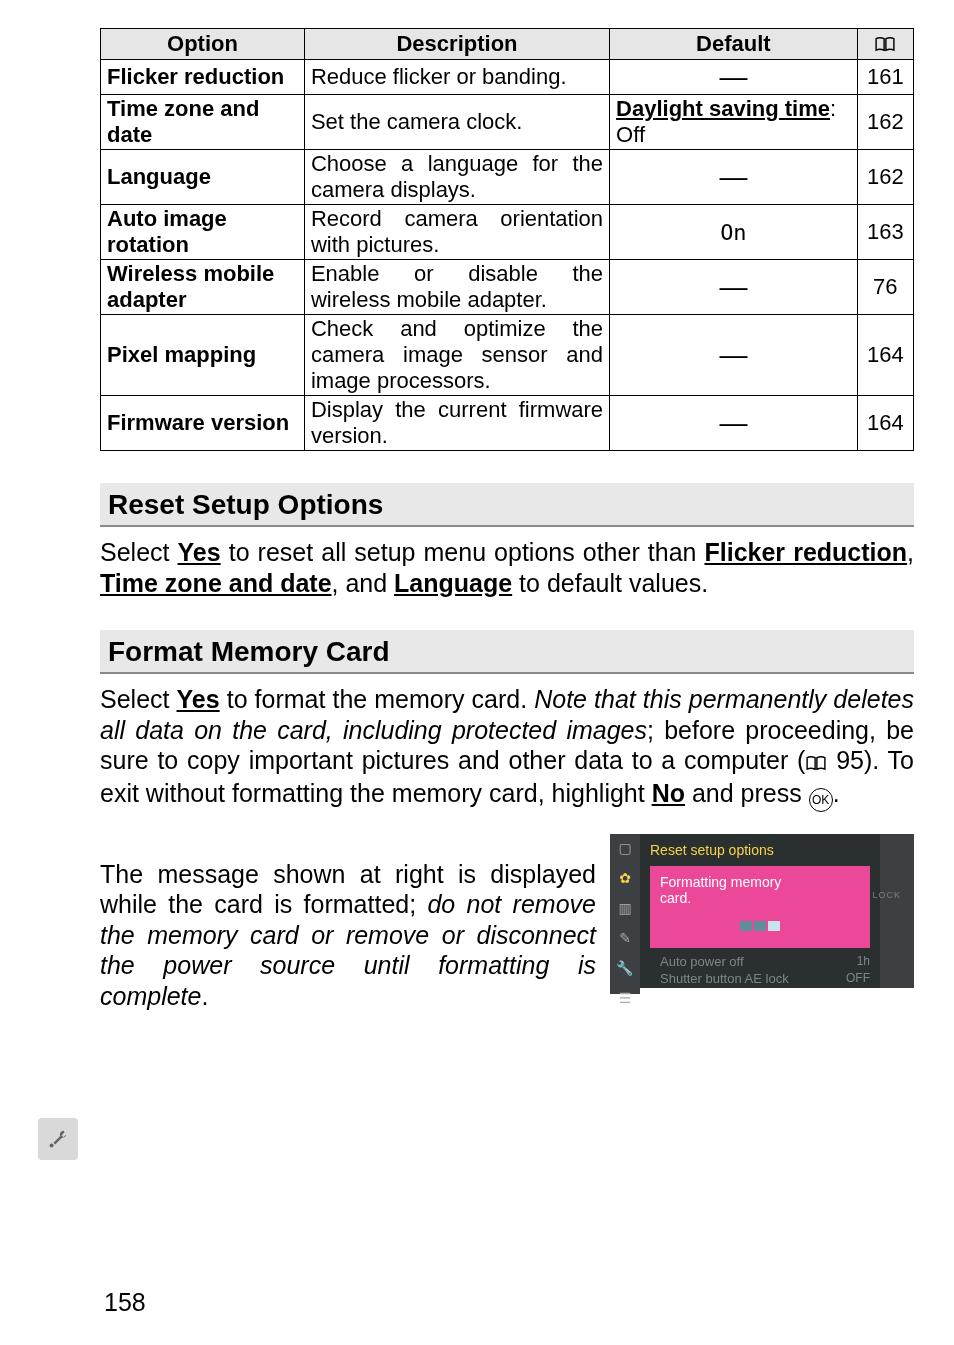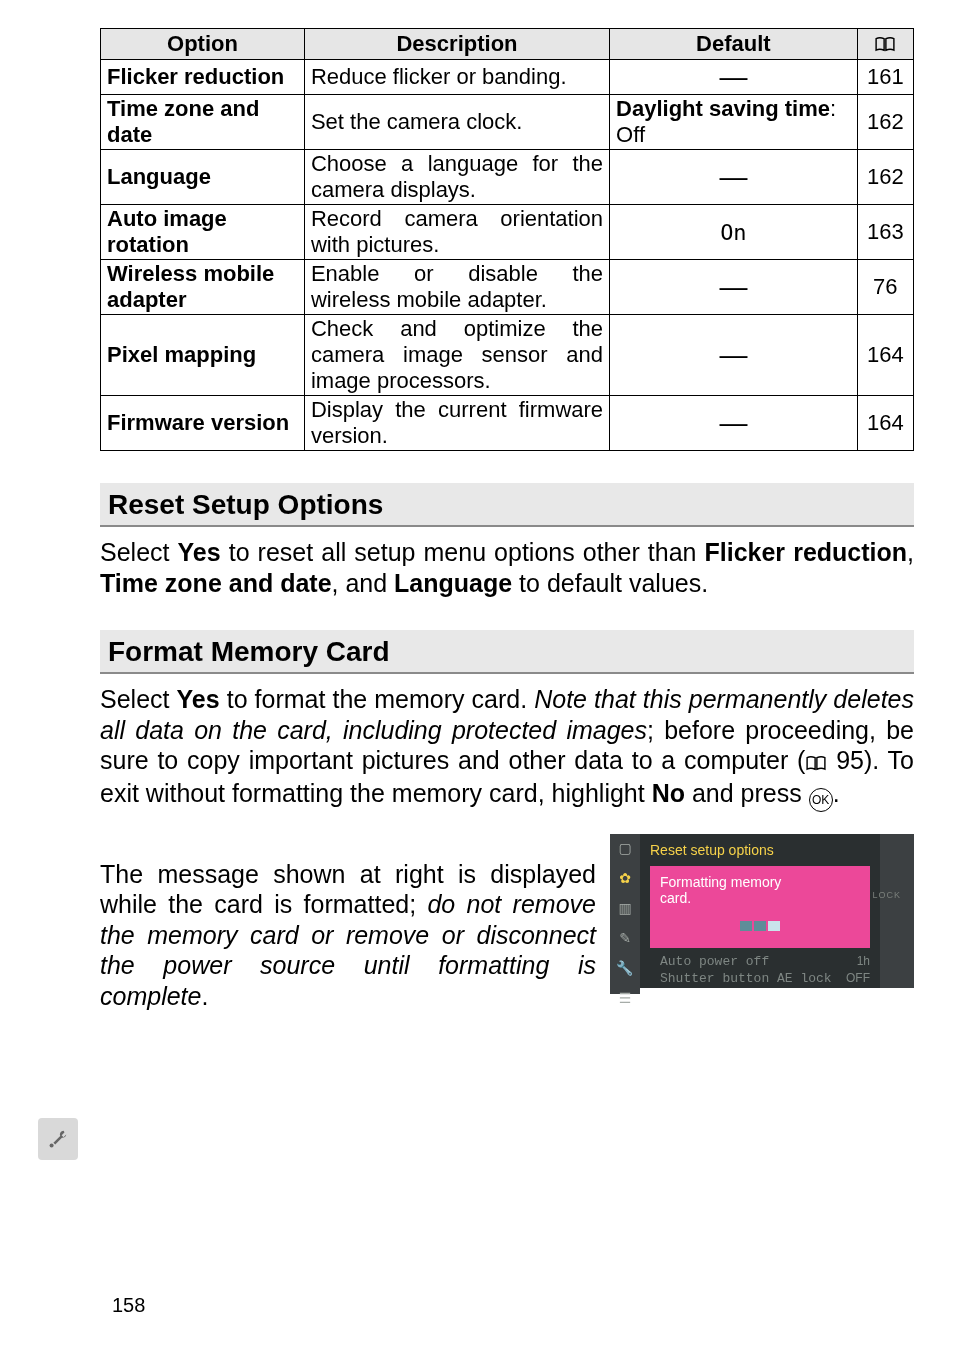--- a/index.html
+++ b/index.html
@@ -43,21 +43,21 @@
     border-bottom: 2px solid #8a8a8a;
     padding: 6px 8px 4px 8px;
     margin: 32px 0 10px 0;
   }
   p.body {
     font-size: 25px;
     line-height: 1.22;
     margin: 6px 0 0 0;
     text-align: justify;
   }
-  .bold { font-weight: bold; }
+  .bold { font-weight: bold; text-decoration: underline; }
   .italic { font-style: italic; }
   .ok-btn {
     display: inline-block;
     width: 22px; height: 22px;
     border: 1.5px solid #000;
     border-radius: 50%;
     font-size: 12px;
     text-align: center;
     line-height: 22px;
     vertical-align: -2px;
@@ -114,21 +114,21 @@
     padding:8px 10px 14px 10px;
   }
   .ss-progress {
     margin-top:12px; text-align:center;
   }
   .ss-progress .seg {
     display:inline-block; width:12px; height:10px; background:#5f8d99; margin:0 1px;
   }
   .ss-progress .seg.light { background:#c9e4ec; }
   .ss-dim {
-    color:#7e8683; font-size:13px; padding:0 10px;font-family:Liberation Mono, monospace;
+    color:#7e8683; font-size:13px; padding:0 10px;
   }
   .ss-bot {
     position:absolute; left:30px; right:34px; bottom:0;
     display:flex; flex-direction:column;
   }
   .ss-bot .row { display:flex; justify-content:space-between; padding:0 10px 2px 10px; }
   .ss-bot .val { color:#7e8683; font-size:12px;}
   .side-tab {
     position:absolute;
     left:38px; top:1118px;
@@ -136,22 +136,22 @@
     background:#d9d9d9;
     border-radius:4px;
     display:flex; align-items:center; justify-content:center;
   }
   .wrench-dot {
     position:relative;
     width:22px; height:22px;
   }
   .wrench-dot svg { display:block; }
   .page-num {
-    position:absolute; left:112px; bottom:28px;
-    font-size:20px;
+    position:absolute; left:104px; bottom:28px;
+    font-size:25px;
   }
 </style>
 </head>
 <body>
 
 <div class="page">
   <table class="opt">
     <thead>
       <tr>
         <th class="col-opt">Option</th>

